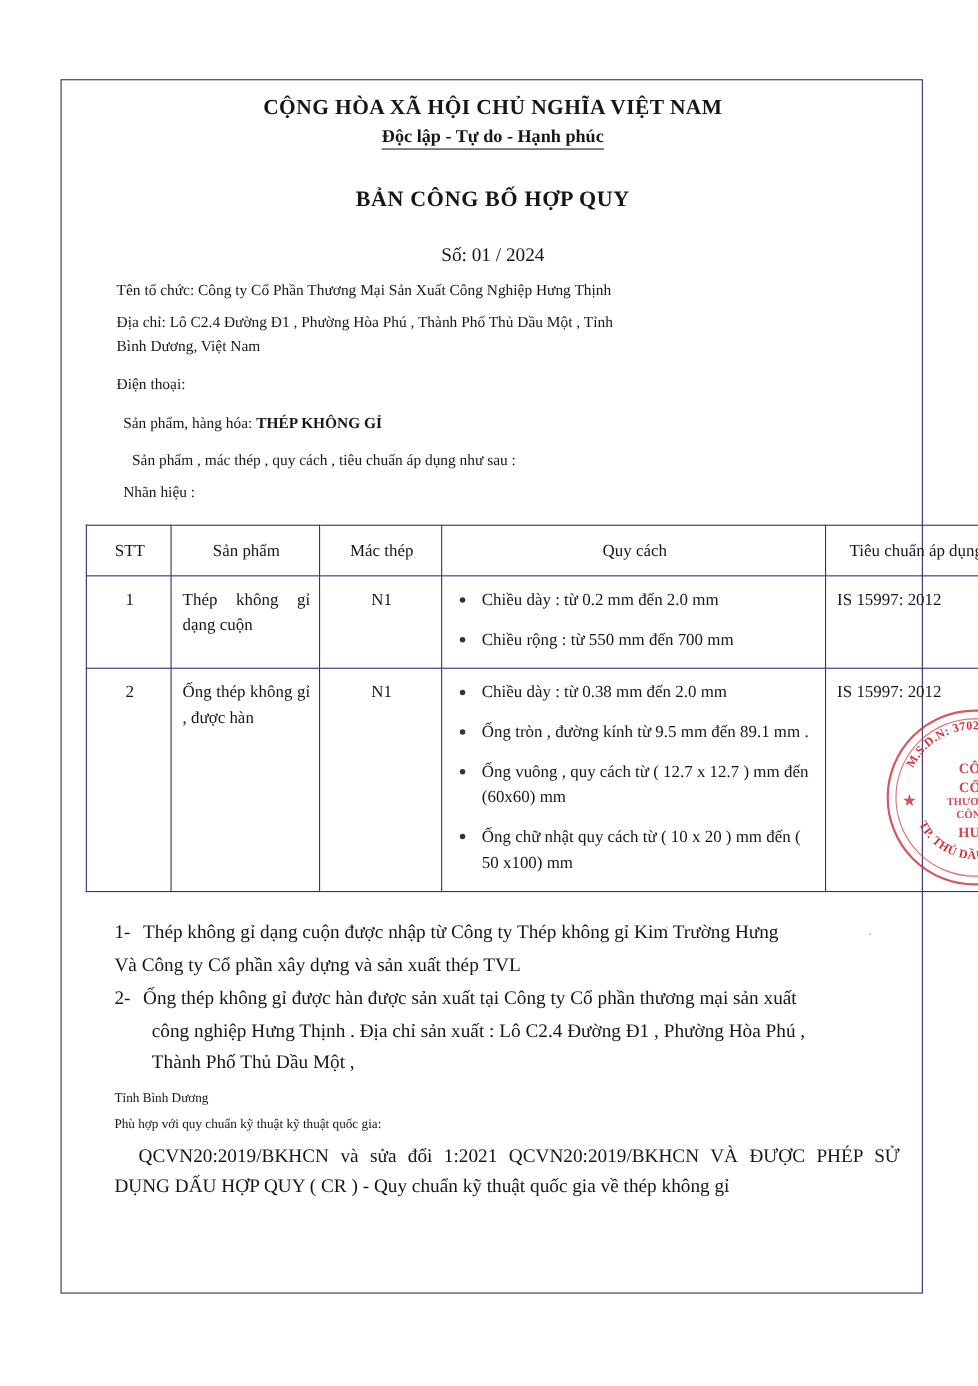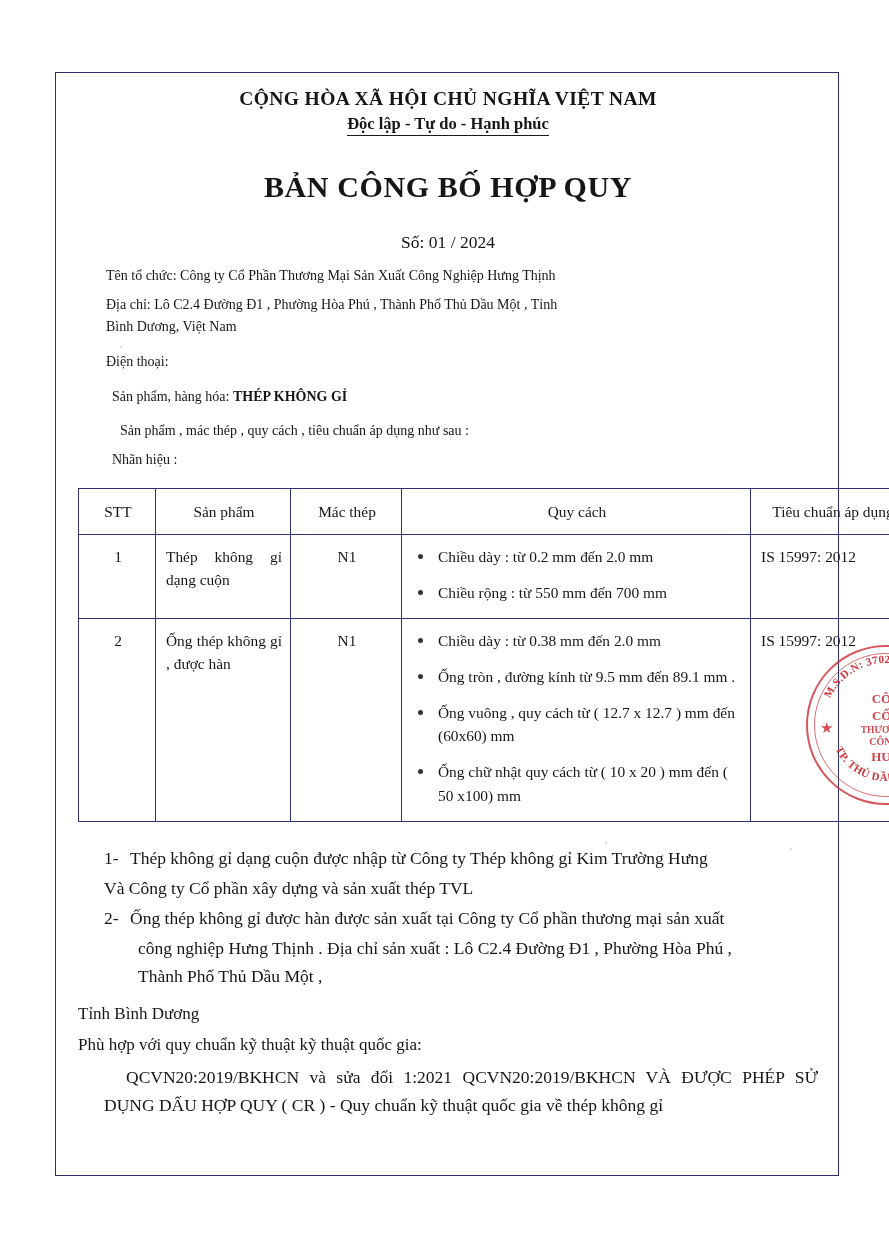--- a/index.html
+++ b/index.html
@@ -53,21 +53,21 @@
   .nation-sub {
     font-size: 16.5px;
     font-weight: bold;
     margin-top: 4px;
     display: inline-block;
     border-bottom: 1.2px solid #1a1a1a;
     padding-bottom: 1px;
   }
 
   .doc-title {
-    font-size: 30px;
+    font-size: 20px;
     font-weight: bold;
     letter-spacing: 0.6px;
     margin-top: 34px;
   }
   .doc-number {
     font-size: 17.5px;
     margin-top: 28px;
   }
 
   .para {
@@ -145,22 +145,23 @@
   .note-num { width: 26px; flex: 0 0 26px; }
   .note-text { flex: 1; }
   .note-cont {
     font-size: 17.5px;
     line-height: 1.6;
     margin-left: 26px;
   }
   .note-cont.deep { margin-left: 60px; }
 
   .tail {
-    font-size: 17px;
+    font-size: 12px;
     line-height: 1.62;
+    margin-left: 26px;
     margin-top: 10px;
   }
   .tail-just {
     font-size: 17.5px;
     line-height: 1.62;
     margin-left: 26px;
     margin-top: 4px;
     text-align: justify;
     text-justify: inter-word;
     width: 714px;

